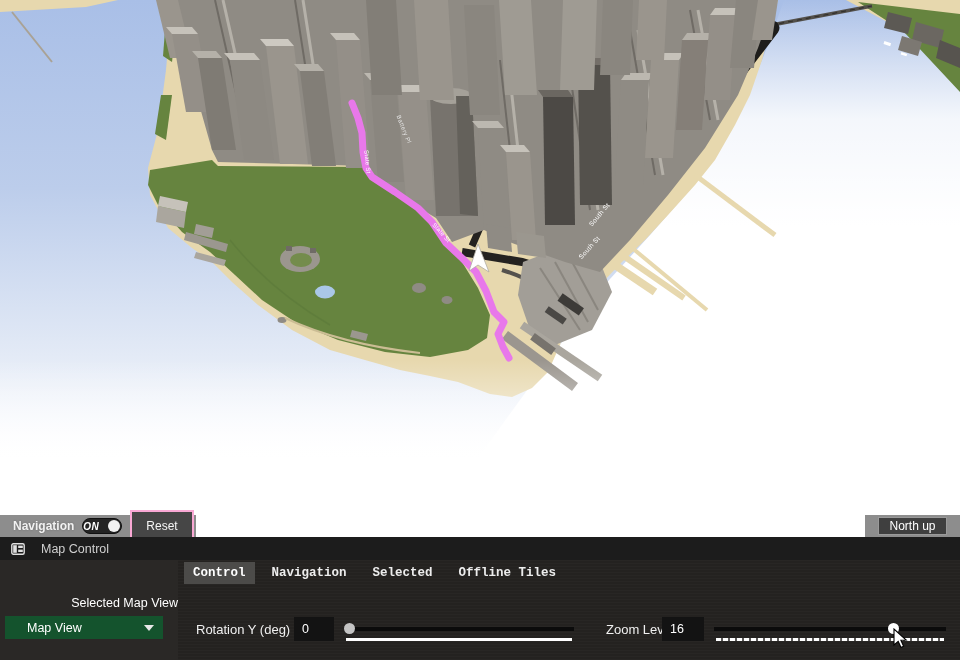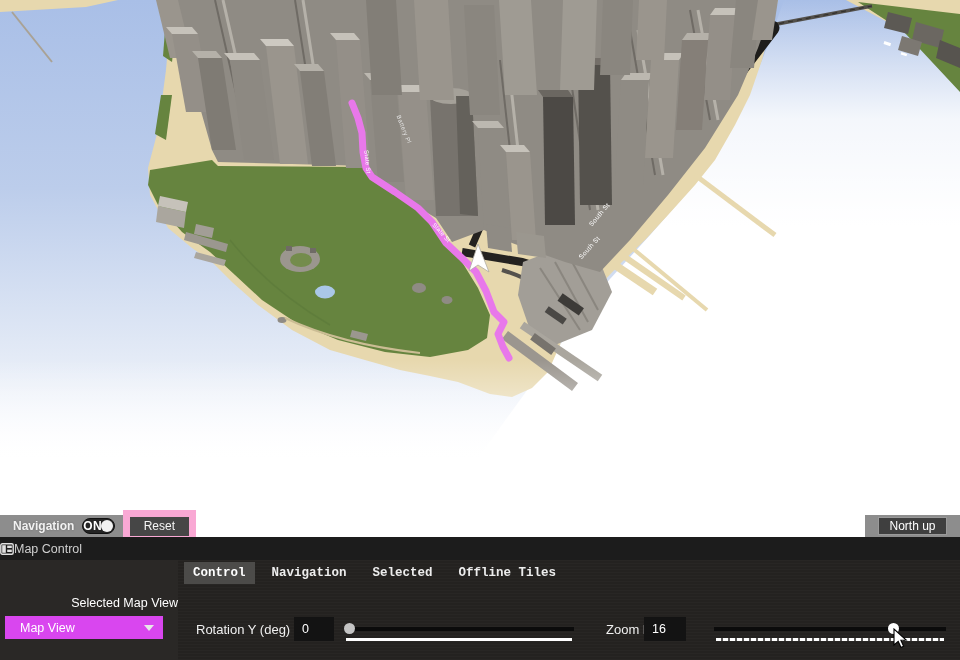--- a/index.html
+++ b/index.html
@@ -9,37 +9,37 @@
   .map-wrap{position:absolute;left:0;top:0;width:960px;height:538px;}
   .map-wrap svg{display:block;}
   
   .strip{position:absolute;top:515px;height:22px;background:#8d8d8d;
          display:flex;align-items:center;}
   .strip-left{left:0;width:196px;padding-left:13px;box-sizing:border-box;gap:8px;}
   .strip-right{right:0;width:95px;justify-content:center;}
   .ov-label{color:#f2f2f2;font-size:12px;font-weight:bold;text-shadow:0 0 2px rgba(0,0,0,.25);}
   .toggle{width:38px;height:14px;border-radius:8px;background:#242424;border:1px solid #111;
           position:relative;display:flex;align-items:center;cursor:pointer;}
-  .toggle .on-txt{color:#fff;font-size:12px;font-weight:bold;margin-left:0;letter-spacing:.3px;}
+  .toggle .on-txt{color:#fff;font-size:10px;font-weight:bold;margin-left:0;letter-spacing:.3px;font-style:italic;}
   .toggle .knob{position:absolute;right:1px;top:1px;width:12px;height:12px;border-radius:50%;background:#f2f2f2;}
-  .btn-gray{background:#464646;border:7px solid #f9a8d4;color:#f5f5f5;font-size:12px;
+  .btn-gray{background:#464646;border:2px solid #f9a8d4;color:#f5f5f5;font-size:12px;
             font-family:"Liberation Sans",sans-serif;padding:1px 14px;height:33px;line-height:14px;cursor:pointer;}
   .btn-north{background:#3f3f3f;border:1px solid #9a9a9a;color:#fff;font-size:12px;
             font-family:"Liberation Sans",sans-serif;padding:1px 10px;height:18px;cursor:pointer;}
   
   .titlebar{position:absolute;left:0;top:537px;width:960px;height:23px;background:#1c1c1c;
-            display:flex;align-items:center;padding-left:0;box-sizing:border-box;gap:0;}
+            display:flex;align-items:center;padding-left:11px;box-sizing:border-box;gap:16px;}
   .titlebar .title{color:#cfcfcf;font-size:12.5px;}
   
   .panel{position:absolute;left:0;top:560px;width:960px;height:100px;background:#242220;
          background-image:repeating-linear-gradient(0deg,rgba(255,255,255,.02) 0 1px,transparent 1px 3px);}
   .sidebar{position:absolute;left:0;top:0;width:178px;height:100px;background:#2a2826;}
   .sb-label{position:absolute;left:0;top:36px;width:178px;text-align:right;color:#fff;font-size:12.5px;}
-  .dropdown{position:absolute;left:5px;top:56px;width:158px;height:23px;background:#d946ef;
-            display:flex;align-items:center;color:#fff;font-size:12.5px;padding-left:15px;
+  .dropdown{position:absolute;left:5px;top:56px;width:158px;height:23px;background:#14532d;
+            display:flex;align-items:center;color:#fff;font-size:12.5px;padding-left:22px;
             box-sizing:border-box;cursor:pointer;}
   .dropdown .chev{position:absolute;right:9px;top:9px;width:0;height:0;
                   border-left:5px solid transparent;border-right:5px solid transparent;border-top:6px solid #e8e8e8;}
   .tabs{position:absolute;left:184px;top:2px;display:flex;gap:8px;font-family:Liberation Mono, monospace;}
   .tab{color:#ededed;font-size:12.5px;font-weight:bold;padding:4px 9px;cursor:pointer;}
   .tab.sel{background:#4c4b49;color:#fff;}
   .ctl-label{position:absolute;color:#f0f0f0;font-size:13px;top:62px;}
   .txtbox{position:absolute;top:57px;height:24px;background:#131313;border:none;color:#fff;
           font-size:12.5px;font-family:"Liberation Sans",sans-serif;padding:0 0 0 8px;box-sizing:border-box;}
   .slider{position:absolute;top:57px;height:26px;cursor:pointer;}
@@ -304,21 +304,21 @@
 
     <span class="ctl-label" style="left:196px;">Rotation Y (deg)</span>
     <input class="txtbox" style="left: 294px; width: 40px;" readonly="" value="0">
     <div class="slider" style="left:344px;width:230px;">
       <div class="track"></div>
       <div class="underbar"></div>
       <div class="thumb" style="left:0px;"></div>
     </div>
 
     <span class="ctl-label" style="left:606px;">Zoom Level</span>
-    <input class="txtbox" style="left: 644px; width: 42px;" readonly="" value="16">
+    <input class="txtbox" style="left: 662px; width: 42px;" readonly="" value="16">
     <div class="slider" style="left:714px;width:232px;">
       <div class="track"></div>
       <div class="underbar ticks"></div>
       <div class="thumb active" style="left:174px;"></div>
     </div>
   </div>
 
   <svg class="cursor" width="18" height="24" viewBox="0 0 18 24">
     <path d="M1,1 L1,17 L5.2,13.4 L8,19.6 L10.6,18.3 L7.9,12.3 L13.2,12.1 Z" fill="#ffffff" stroke="#000000" stroke-width="1.1"></path>
   </svg>

